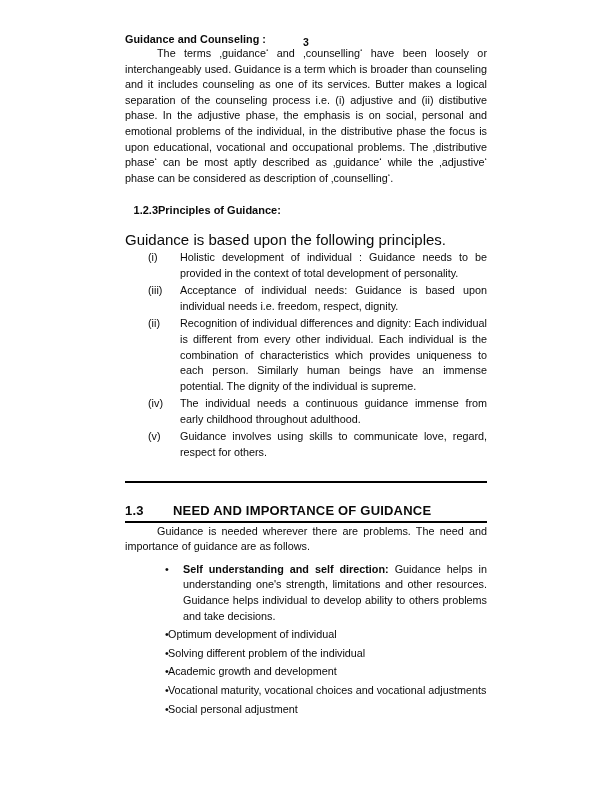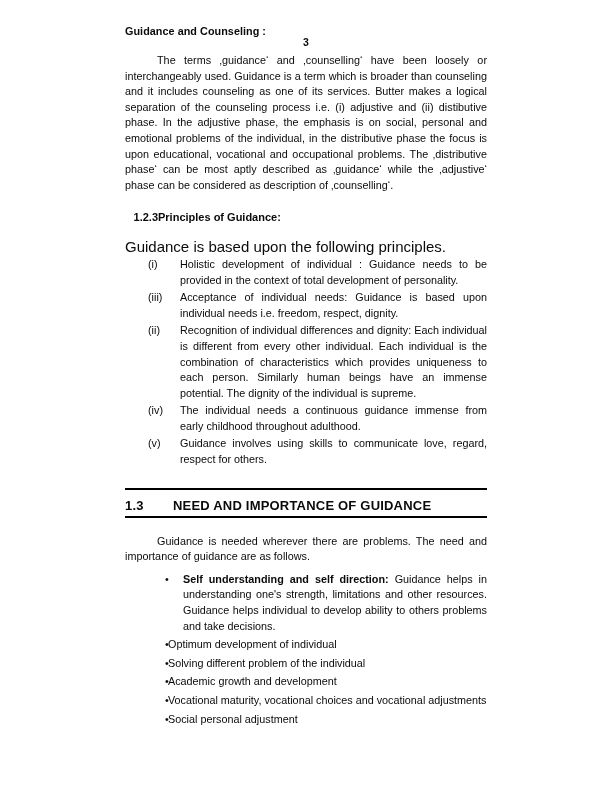--- a/index.html
+++ b/index.html
@@ -12,21 +12,21 @@
     width: 612px;
     height: 792px;
     background: #ffffff;
     font-family: "Liberation Sans", sans-serif;
     color: #0a0a0a;
     overflow: hidden;
   }
   .content {
     position: absolute;
     left: 125px;
-    top: 9px;
+    top: 17px;
     width: 362px;
   }
 
   .page-number {
     text-align: center;
     font-size: 10.5px;
     font-weight: bold;
     padding-top: 36px;
     letter-spacing: 0.2px;
   }
@@ -40,21 +40,21 @@
 
   p.body {
     font-size: 10.8px;
     line-height: 15.6px;
     text-align: justify;
     margin: 0;
     letter-spacing: 0.02px;
   }
   p.body.indent-first {
     text-indent: 32px;
-    margin-top: 16px;
+    margin-top: 1px;
   }
 
   .numbered-heading {
     font-size: 11px;
     font-weight: bold;
     margin-top: 18px;
     margin-bottom: 0;
   }
   .numbered-heading .num { display: inline-block; width: 33px; text-align: right; }
 
@@ -98,21 +98,21 @@
   }
   .band .rule-bottom {
     border-top: 2.2px solid #000;
     height: 0;
     font-size: 0;
     line-height: 0;
   }
   .band .band-title {
     font-size: 13px;
     font-weight: bold;
-    padding: 8px 0 3px 0;
+    padding: 20px 0 3px 0;
     letter-spacing: 0.2px;
   }
   .band .band-title .num {
     display: inline-block;
     width: 48px;
   }
 
   .after-band {
     margin-top: 19px;
   }

